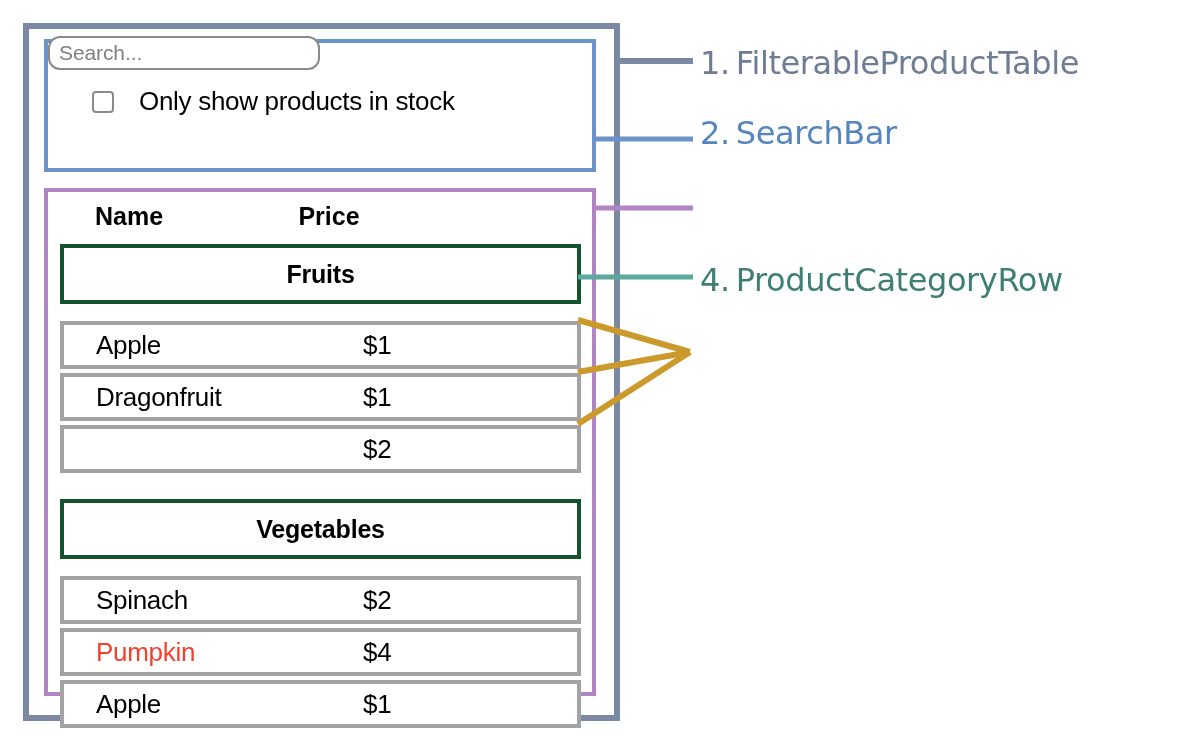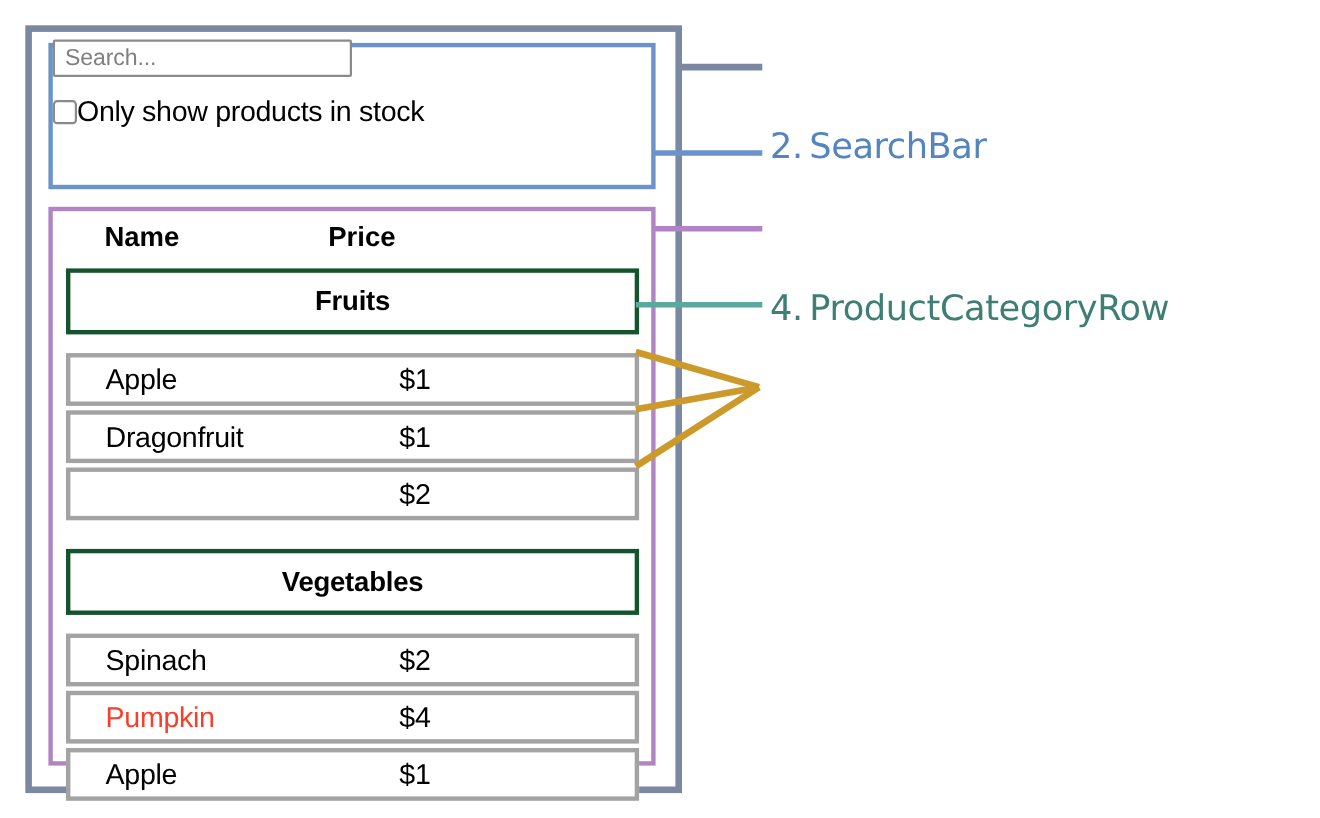--- a/index.html
+++ b/index.html
@@ -49,37 +49,38 @@
   }
 
   .search-input {
     position: absolute;
     left: 48px;
     top: 36px;
     width: 272px;
     height: 34px;
     box-sizing: border-box;
     border: 2px solid #8a8a8a;
-    border-radius: 2px;
+    border-radius: 12px;
     background: #ffffff;
     display: flex;
     align-items: center;
     padding: 0 9px;
     font-size: 21px;
     color: #808080;
     letter-spacing: -0.1px;
   }
 
   .checkbox-row {
     position: absolute;
     left: 48px;
     top: 86px;
     display: flex;
     align-items: center;
-    gap: 0;
+    gap: 25px;
+    padding-left: 44px;
   }
   .checkbox-box {
     width: 22px;
     height: 22px;
     box-sizing: border-box;
     border: 2px solid #8a8a8a;
     border-radius: 4px;
     background: #ffffff;
     flex: none;
   }
@@ -297,20 +298,23 @@
     <line x1="594" y1="208" x2="693" y2="208" stroke="#b185c4" stroke-width="5"></line>
 
     <line x1="578" y1="277" x2="693" y2="277" stroke="#5ba89e" stroke-width="5"></line>
 
     <line x1="578" y1="320" x2="690" y2="352" stroke="#cc9a2b" stroke-width="6"></line>
     <line x1="578" y1="372" x2="690" y2="352" stroke="#cc9a2b" stroke-width="6"></line>
     <line x1="578" y1="424" x2="690" y2="352" stroke="#cc9a2b" stroke-width="6"></line>
   </svg>
 
   <div class="legend">
+    <div class="legend-item legend-1">
+      <span class="lg-num">1.</span><span>FilterableProductTable</span>
+    </div>
     <div class="legend-item legend-2">
       <span class="lg-num">2.</span><span>SearchBar</span>
     </div>
     <div class="legend-item legend-4">
       <span class="lg-num">4.</span><span>ProductCategoryRow</span>
     </div>
   </div>
 
 </div>
 

